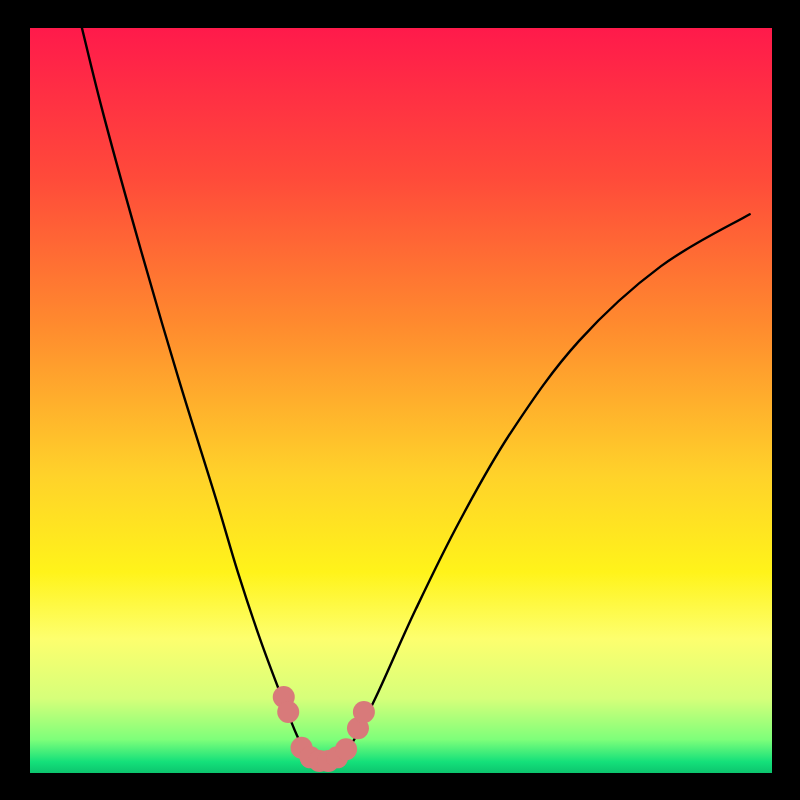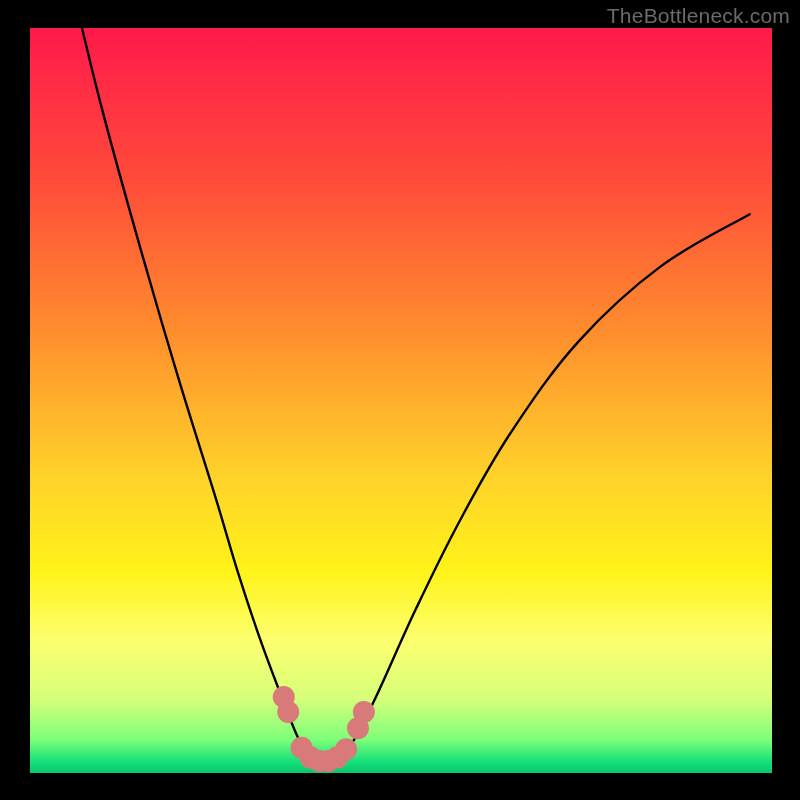--- a/index.html
+++ b/index.html
@@ -30,21 +30,20 @@
   svg.chart {
     position: absolute;
     top: 0;
     left: 0;
   }
 </style>
 </head>
 <body>
 
 <div class="frame">
-  <div class="watermark">TheBottleneck.com</div>
 
   <svg class="chart" width="800" height="800" viewBox="0 0 800 800">
     <defs>
       <linearGradient id="bg-grad" x1="0" y1="0" x2="0" y2="1">
           <stop offset="0.00%" stop-color="#ff1a4b"></stop>
           <stop offset="20.00%" stop-color="#ff4a3a"></stop>
           <stop offset="40.00%" stop-color="#ff8b2e"></stop>
           <stop offset="60.00%" stop-color="#ffd22a"></stop>
           <stop offset="73.00%" stop-color="#fff31a"></stop>
           <stop offset="82.00%" stop-color="#fdff6e"></stop>

